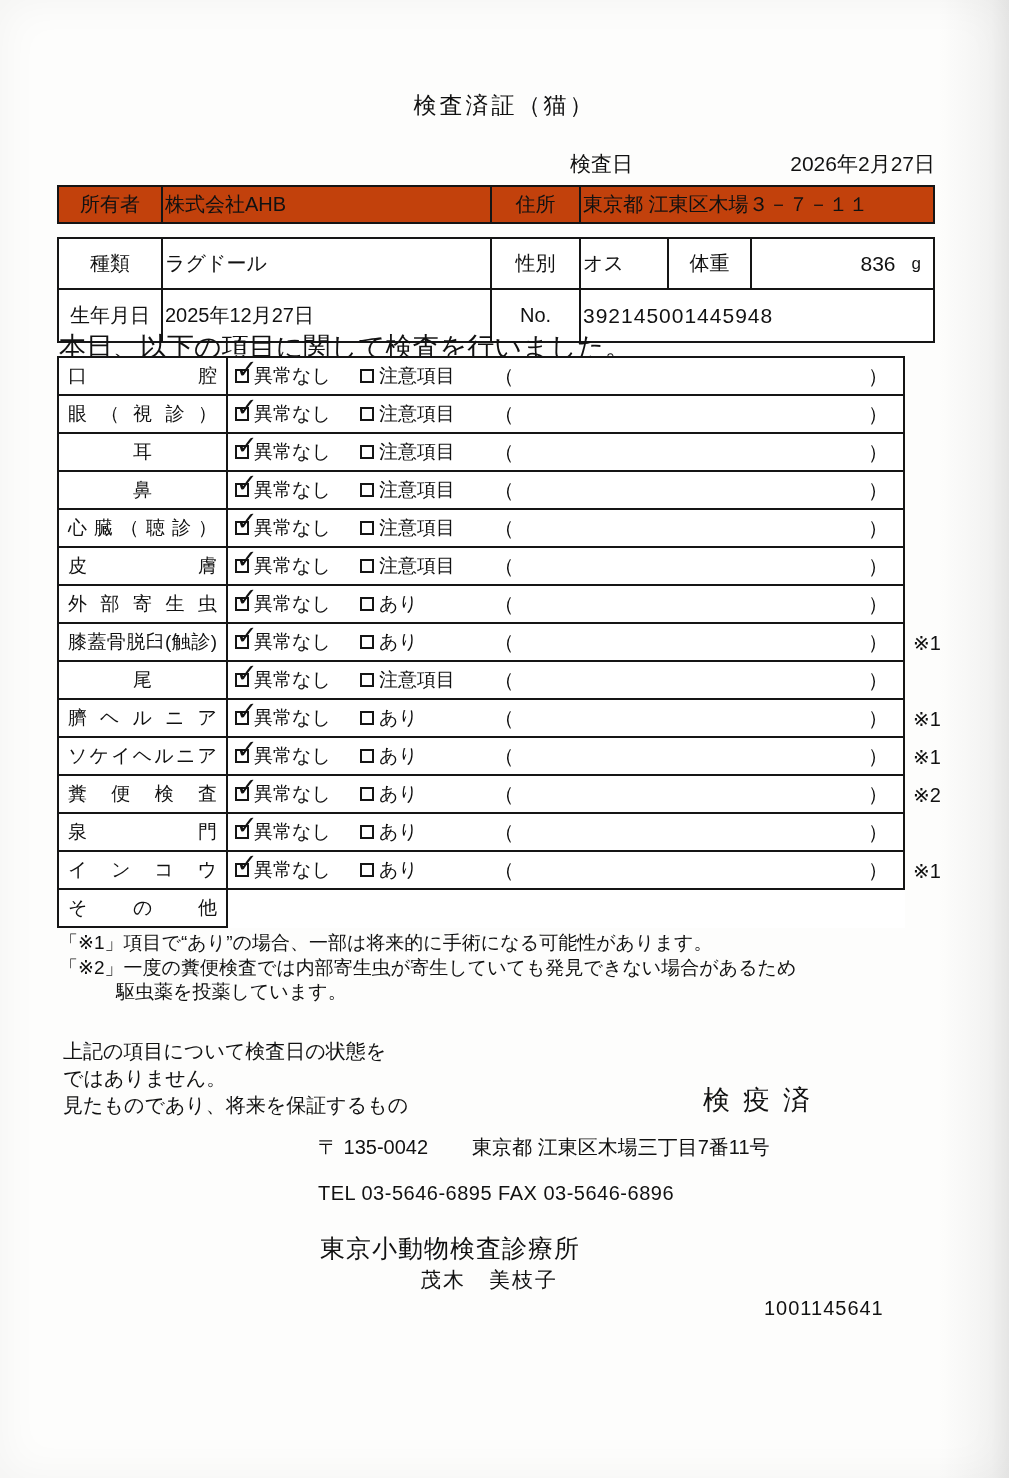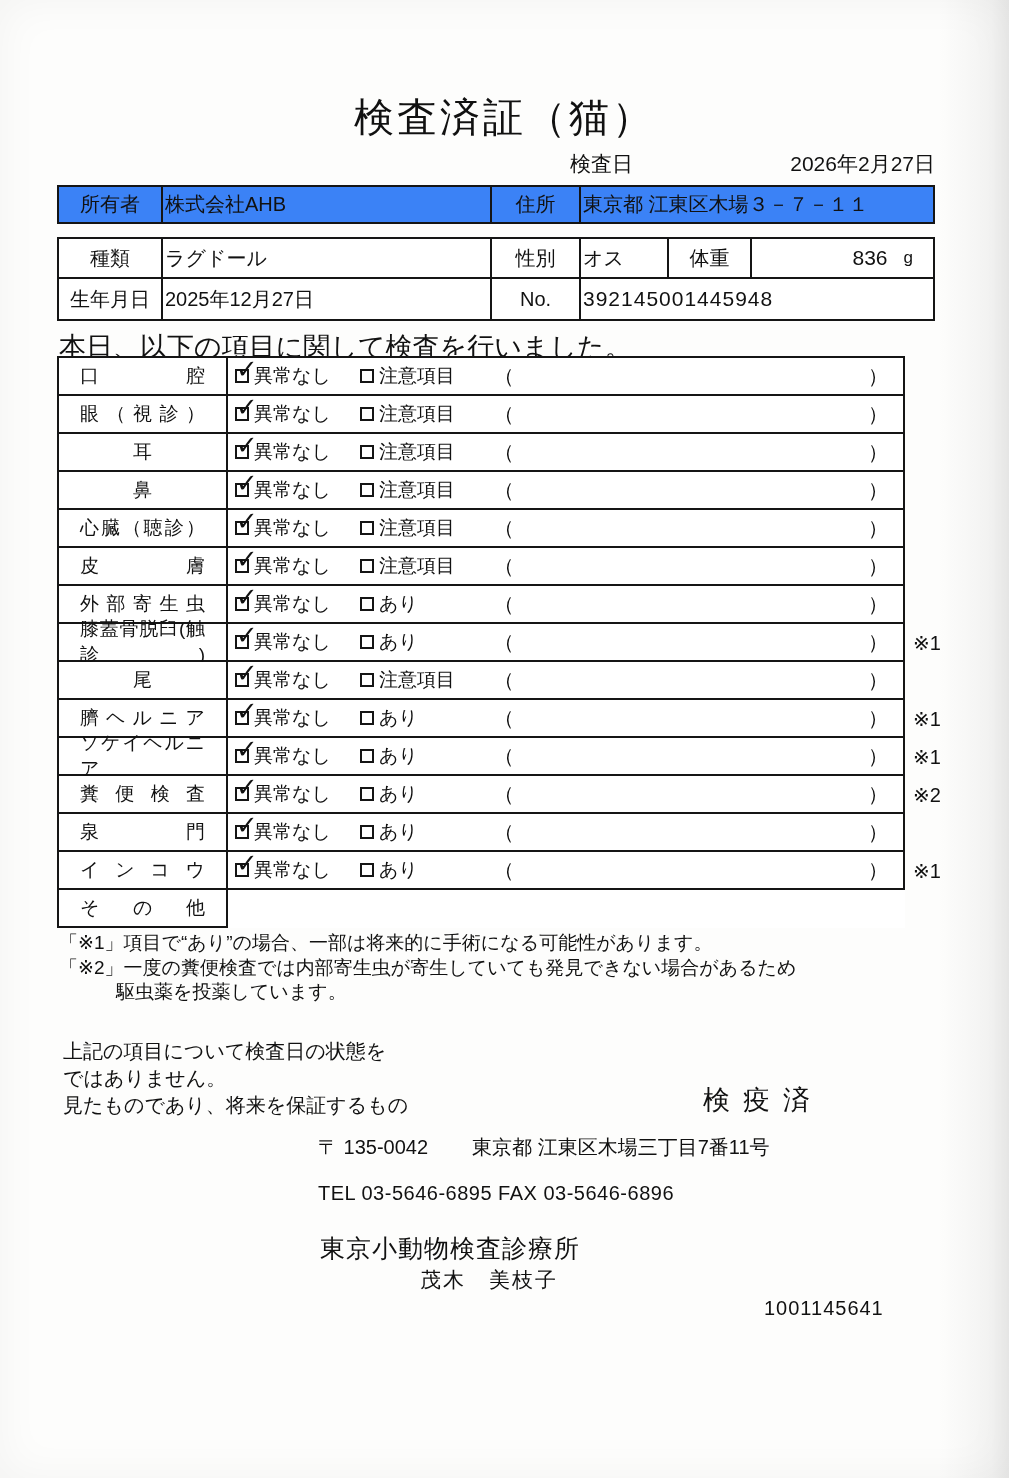--- a/index.html
+++ b/index.html
@@ -11,51 +11,51 @@
     overflow:hidden;
     box-shadow: inset 0 0 45px rgba(0,0,0,0.045);
   }
   .page::after{
     content:""; position:absolute; top:0; right:0; width:70px; height:100%;
     background:linear-gradient(to right, rgba(120,120,120,0) 0%, rgba(120,120,120,0.08) 75%, rgba(130,130,130,0.16) 100%);
     pointer-events:none;
   }
   .abs { position:absolute; }
 
-  .title { top:90px; left:0; right:0; text-align:center; font-size:40px; font-weight:500; letter-spacing:3px; }
+  .title { top:90px; left:0; right:0; text-align:center; font-size:23px; font-weight:500; letter-spacing:3px; }
 
   .date-row { top:150px; left:570px; width:365px; display:flex; justify-content:space-between; font-size:21px; }
 
-  .otable { left:57px; width:878px; border:2px solid #151515; display:flex; background:#3b82f6; }
+  .otable { left:57px; width:878px; border:2px solid #151515; display:flex; background:#c2410c; }
   .owner-table { top:185px; height:39px; }
   .itable { left:57px; width:878px; border:2px solid #151515; background:#fff; }
   .info-table { top:237px; }
-  .irow { display:flex; height:40px; }
+  .irow { display:flex; height:51px; }
   .irow.first { border-bottom:2px solid #151515; }
   .cell { display:flex; align-items:center; font-size:20px; height:100%; }
   .cell.hd { justify-content:center; }
   .cell.val { padding-left:2px; }
   .br { border-right:2px solid #151515; }
   .w-lab1 { width:104px; }
   .w-val1 { width:329px; }
   .w-lab2 { width:89px; }
   .w-sex  { width:88px; }
   .w-wlab { width:83px; }
   .w-rest { flex:1; }
-  .weight-cell { flex:1; justify-content:flex-end; padding-right:20px; gap:16px; }
+  .weight-cell { flex:1; justify-content:flex-end; padding-right:12px; gap:16px; }
   .weight-num { font-size:21px; }
   .weight-unit { font-size:17px; }
   .num-val { letter-spacing:1px; font-size:21px; }
 
   .intro { top:329px; left:59px; font-size:27px; }
 
   .insp-table { top:356px; left:57px; width:848px; border-top:2px solid #151515; }
   .insp-row { position:relative; display:flex; width:848px; height:38px; border-bottom:2px solid #151515; background:#fff; }
   .c-label { width:171px; border-left:2px solid #151515; border-right:2px solid #151515;
-             display:flex; align-items:center; padding:0 21px; height:100%; }
+             display:flex; align-items:center; padding:0 9px; height:100%; }
   .c-label span { display:block; width:100%; font-size:19px; text-align:justify; text-align-last:justify; }
   .c-label span.center { text-align:center; text-align-last:center; }
   .c-rest { flex:1; border-right:2px solid #151515; display:flex; align-items:center; }
   .c-check { display:flex; align-items:center; }
   .c-check.c1 { width:132px; padding-left:7px; }
   .c-check.c2 { width:130px; }
   .cb-label { font-size:19px; }
   .checkbox { position:relative; width:14px; height:14px; border:2px solid #151515; margin-right:5px; flex-shrink:0; background:#fff; }
   .checkbox .tick { position:absolute; left:-1px; top:-15px; font-size:26px; font-weight:700; color:#111;
                     font-family:"DejaVu Sans",sans-serif; line-height:1; }

